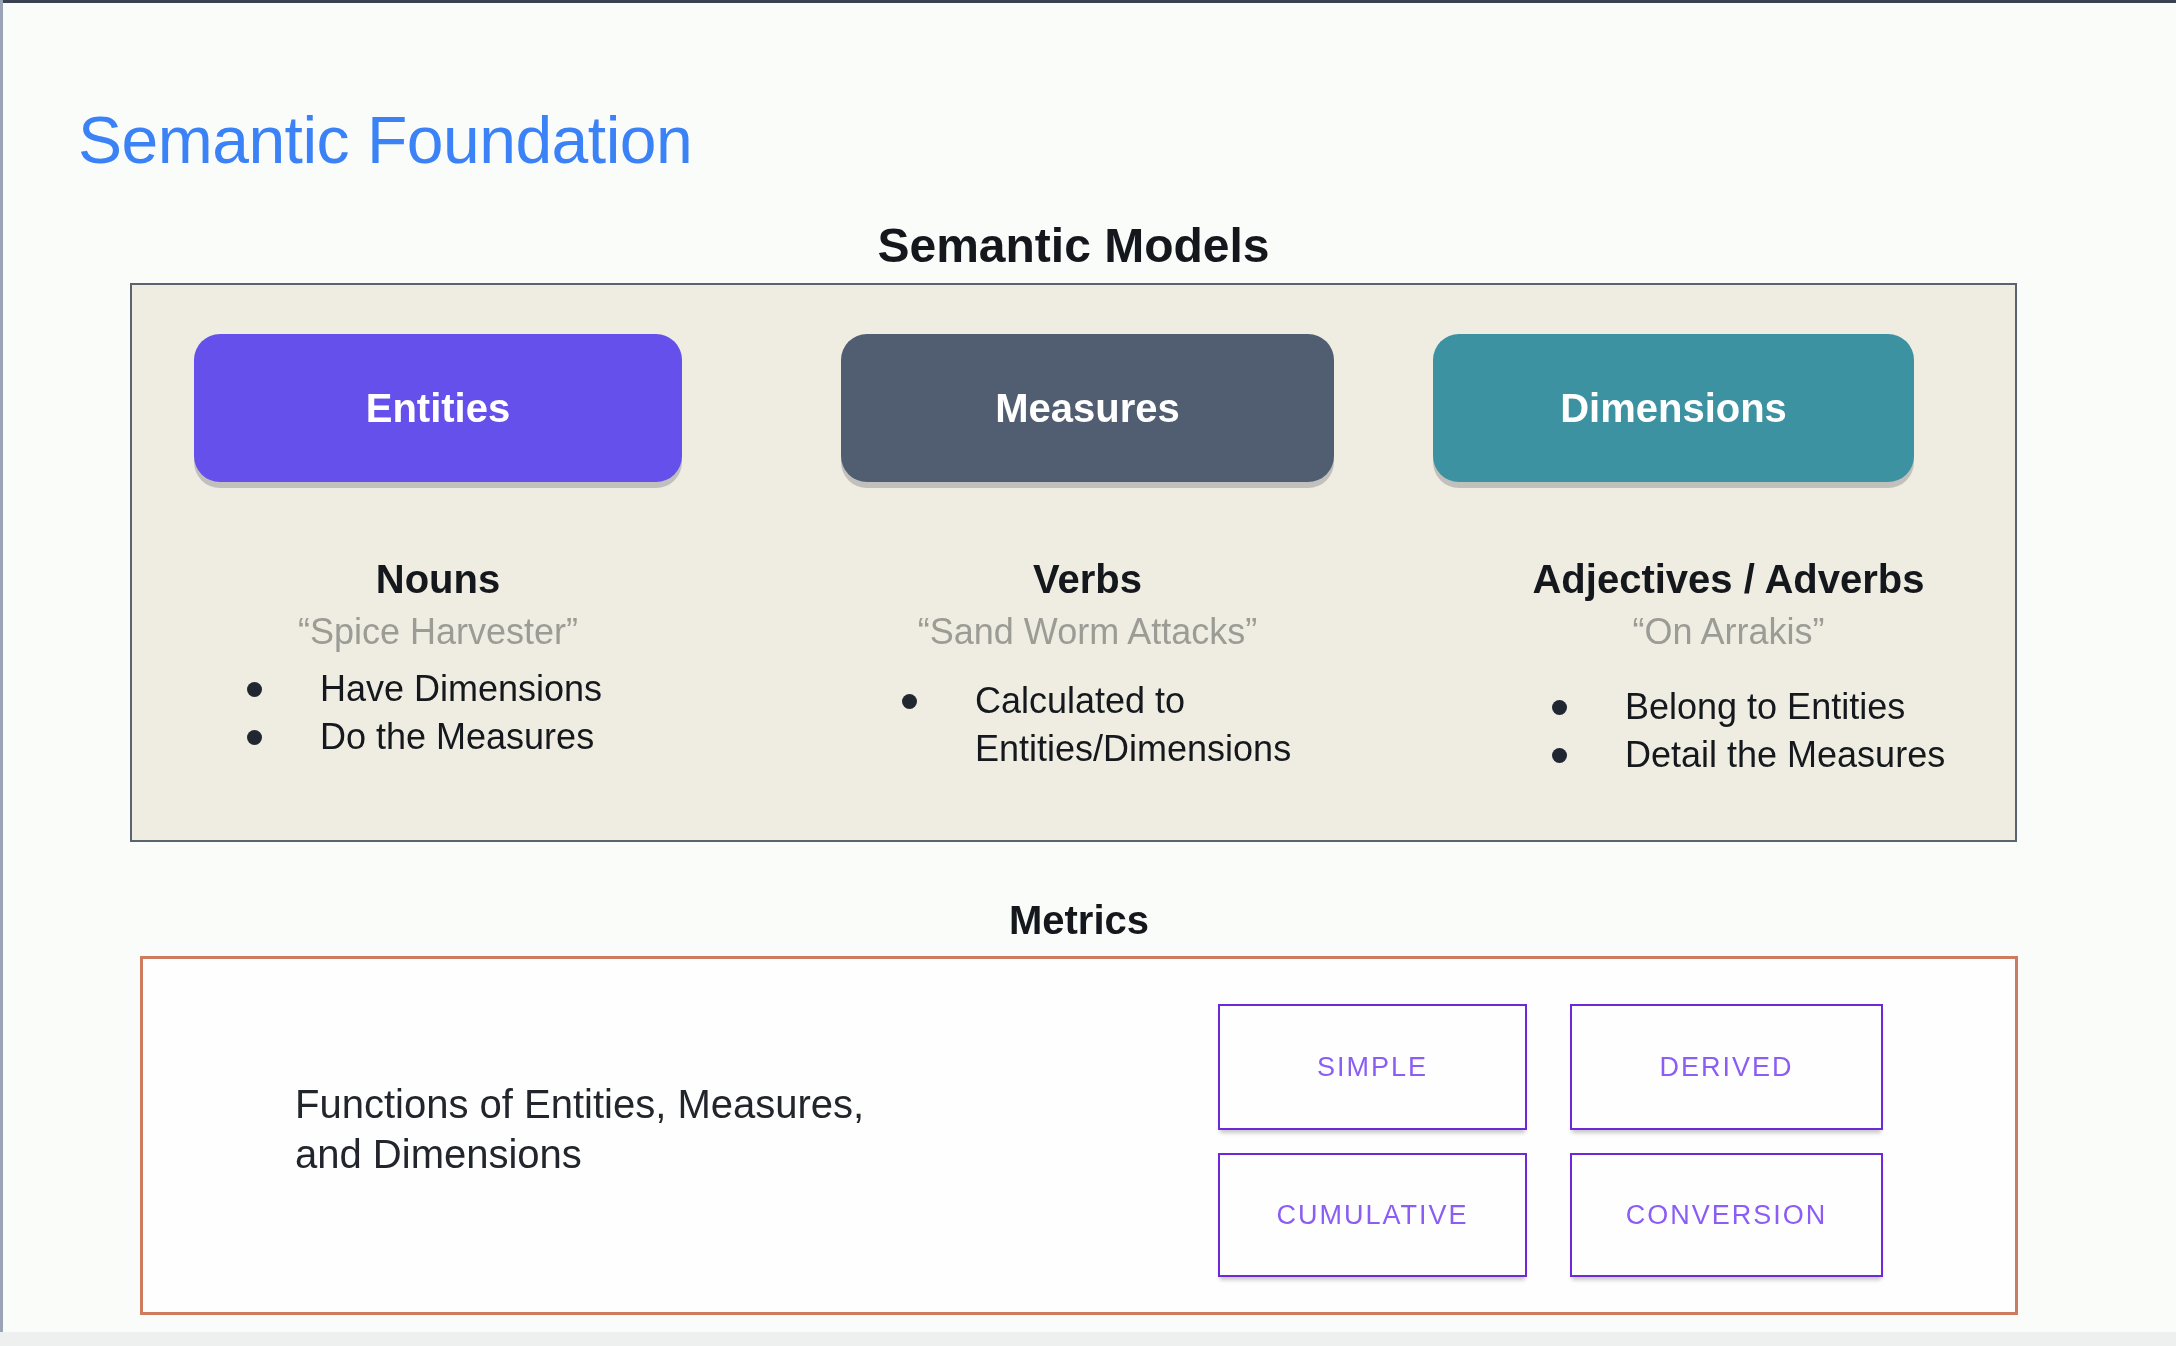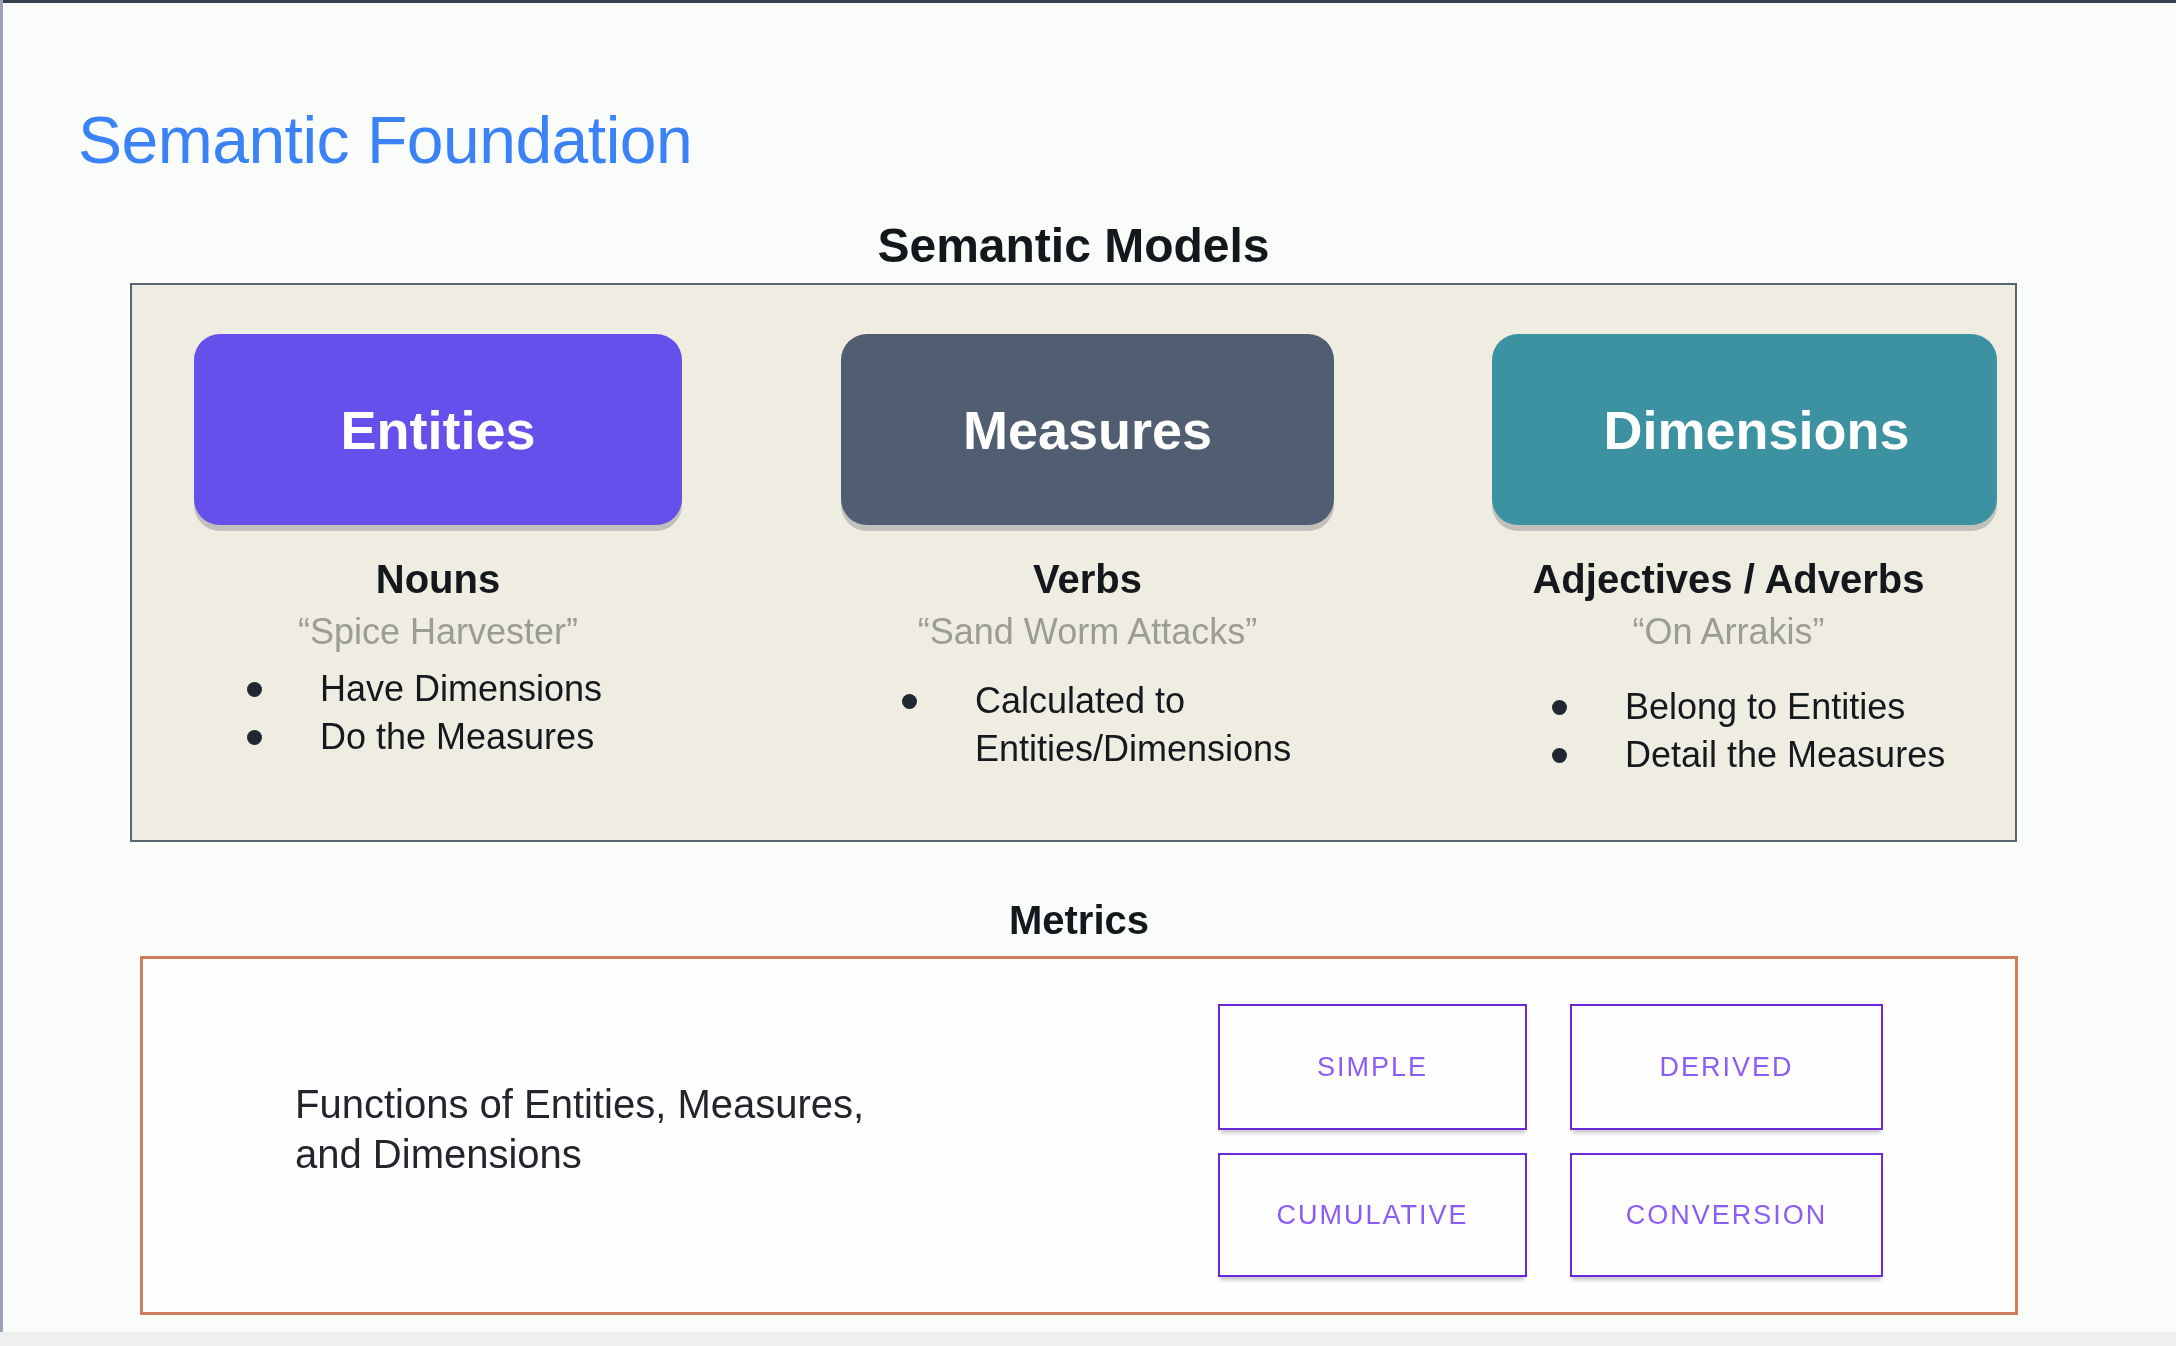--- a/index.html
+++ b/index.html
@@ -22,29 +22,29 @@
   .sm-heading{
     position:absolute;left:130px;top:218px;width:1887px;
     text-align:center;font-size:48px;font-weight:700;color:#14181d;
   }
   .sm-box{
     position:absolute;left:130px;top:283px;width:1887px;height:559px;
     background:#efede2;border:2px solid #5a6370;box-sizing:border-box;
   }
 
   .pill{
-    position:absolute;top:49px;height:191px;
+    position:absolute;top:49px;height:148px;
     border-radius:26px;
     display:flex;align-items:center;justify-content:center;
-    color:#ffffff;font-size:54px;font-weight:700;
+    color:#ffffff;font-size:40px;font-weight:700;
     box-shadow:0 6px 0 rgba(30,30,55,0.22);
   }
   .pill.c0{left:62px;width:488px;}
   .pill.c1{left:709px;width:493px;}
-  .pill.c2{left:1360px;width:481px;padding-left:24px;}
+  .pill.c2{left:1301px;width:481px;}
 
   .role{
     position:absolute;top:272px;
     text-align:center;font-size:40px;font-weight:700;color:#14181d;
   }
   .role.c0{left:62px;width:488px;}
   .role.c1{left:709px;width:493px;}
   .role.c2{left:1356px;width:481px;}
 
   .quote{

